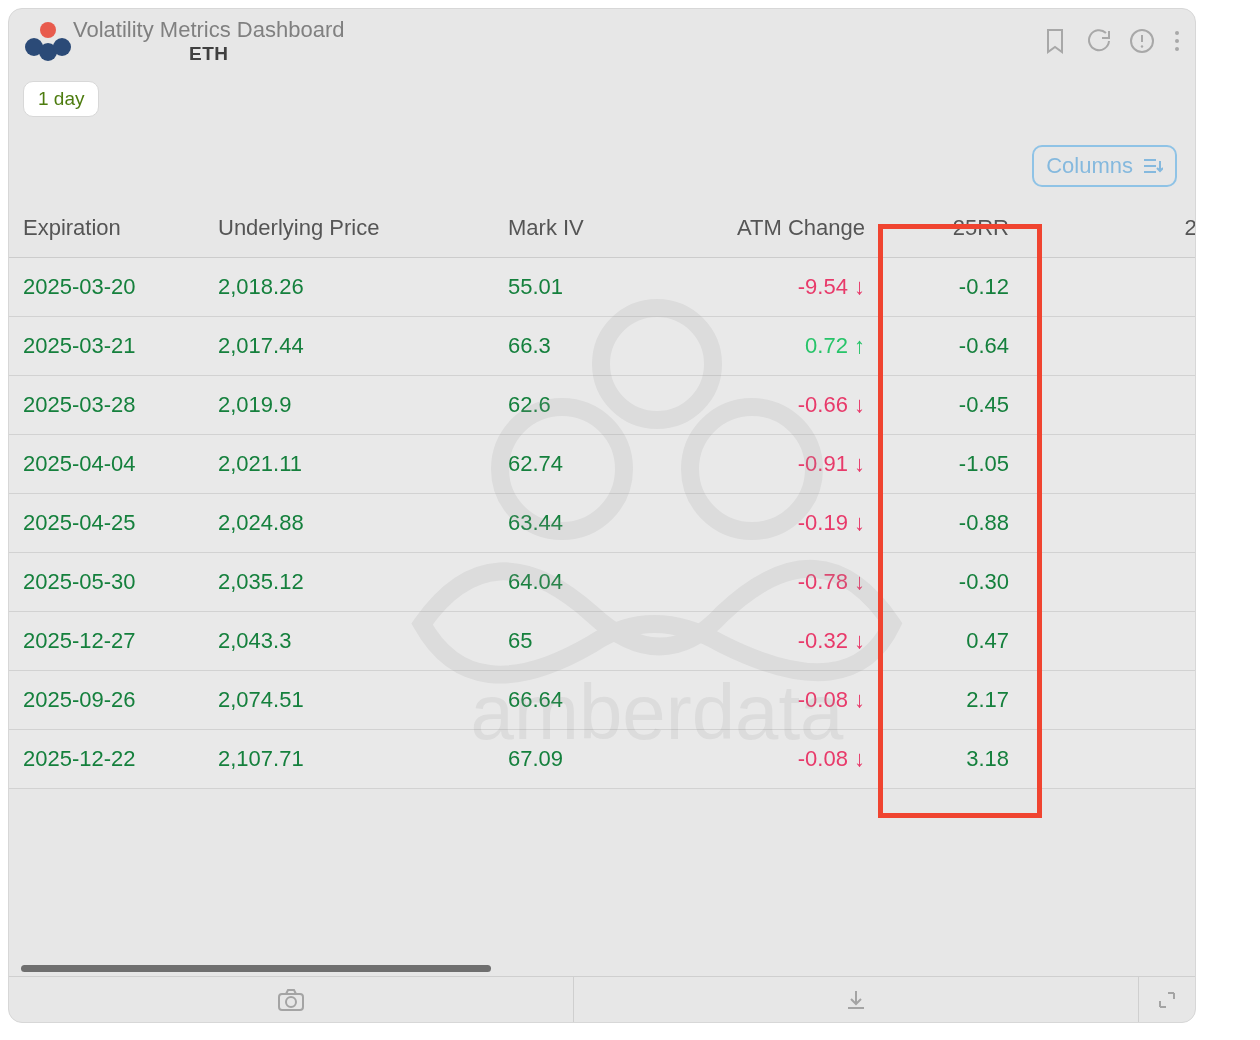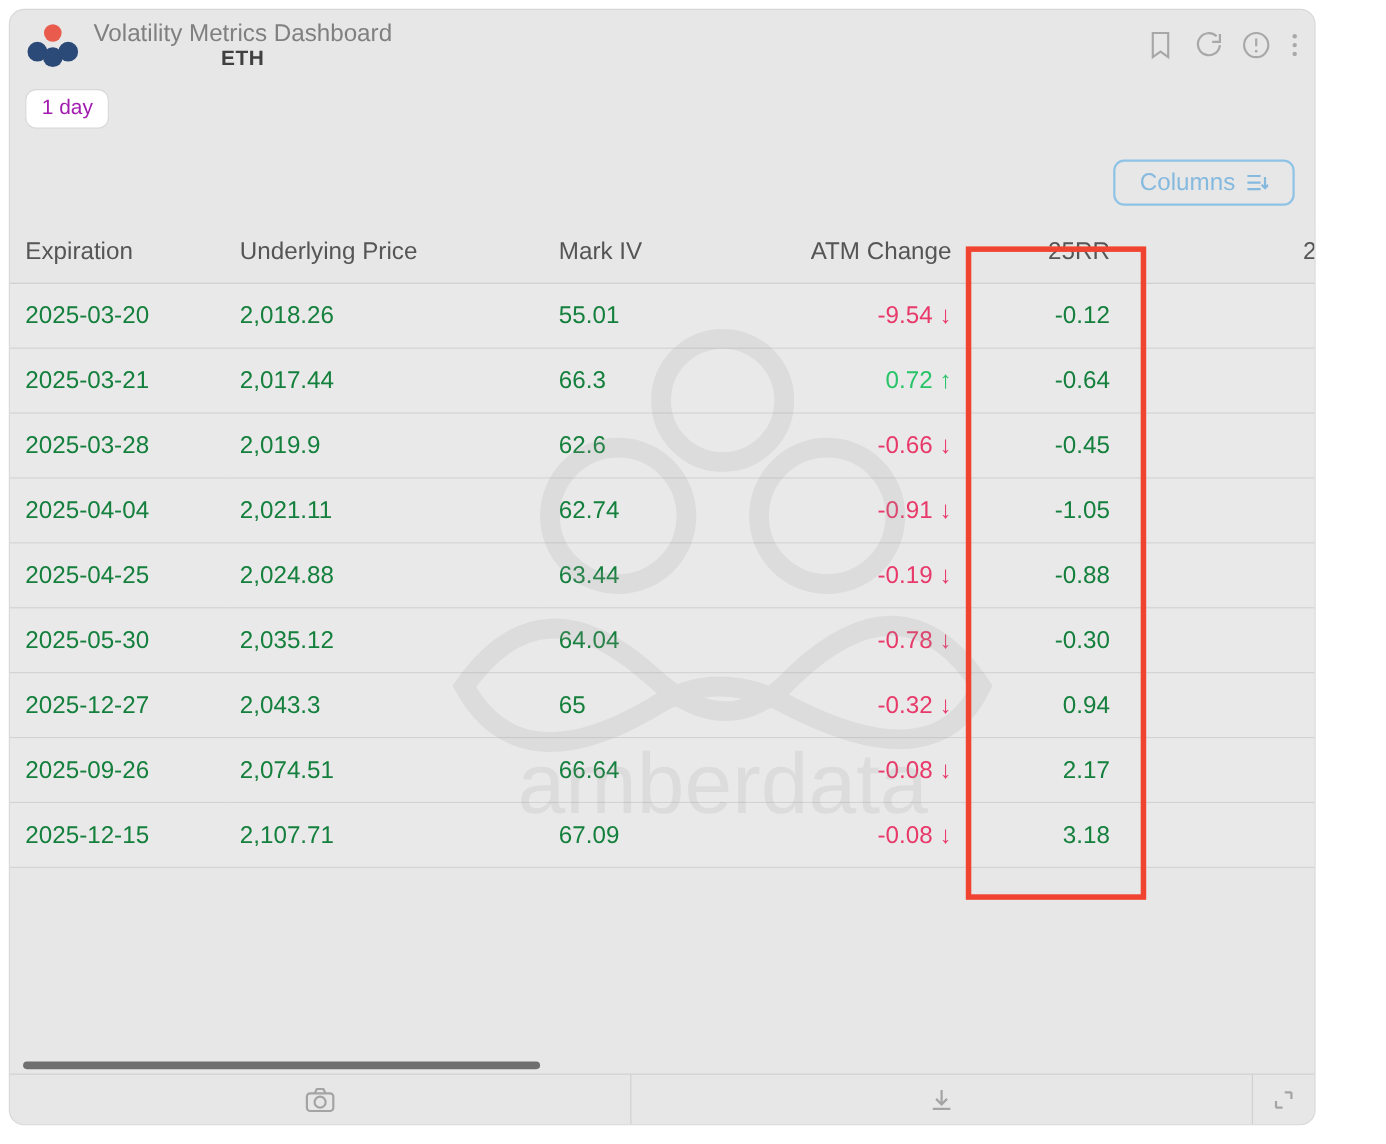--- a/index.html
+++ b/index.html
@@ -16,21 +16,20 @@
     border: 1px solid #d7d7d7;
     border-radius: 14px;
     background: #e7e7e7;
     overflow: hidden;
   }
 
   
   .panel-header {
     display: flex; align-items: center;
     padding: 8px 14px 16px 14px;
-    gap: 12px;
   }
   .panel-header .logo {
     width: 50px; height: 44px;
     position: relative;
   }
   .title-block { display: flex; flex-direction: column; }
   .panel-title { font-size: 22px; color: #808080; font-weight: 400; }
   .panel-subtitle { font-size: 19px; color: #404040; font-weight: 700; letter-spacing: .5px; text-align: center; }
   .panel-header-actions { margin-left: auto; display: flex; gap: 18px; align-items: center; }
   .hicon { color: #a8a8a8; cursor: pointer; }
@@ -38,33 +37,33 @@
 
   
   .filter-row { padding: 0 14px 8px 14px; }
   .filter-label { color: #8a8a8a; font-size: 19px; font-weight: 600; margin-bottom: 4px; }
   .select-chip {
     display:inline-block;
     padding: 6px 14px;
     background:#fff;
     border:1px solid #d8d8d8;
     border-radius: 10px;
-    color:#a21caf;
+    color:#4d7c0f;
     font-size: 19px;
   }
 
   
   .columns-btn-wrap { display:flex; justify-content:flex-end; padding: 20px 18px 6px 18px; }
   .columns-btn {
     display:inline-flex; align-items:center; gap:10px;
     border:2px solid #8fc3e6;
     color:#85b9de;
     background:transparent;
     font-size:22px;
-    padding: 6px 22px;
+    padding: 6px 12px;
     border-radius: 10px;
     cursor:pointer;
     text-align:center;
   }
 
   
   .table-wrap {
     position: relative;
     overflow: hidden;
     margin-top: 6px;
@@ -280,33 +279,33 @@
             <td>64.04</td>
             <td class="neg arrow-down">-0.78</td>
             <td>-0.30</td>
             <td class="pos arrow-up">1.00</td>
           </tr>
           <tr>
             <td>2025-12-27</td>
             <td>2,043.3</td>
             <td>65</td>
             <td class="neg arrow-down">-0.32</td>
-            <td>0.94</td>
+            <td>0.47</td>
             <td class="pos arrow-up">1.08</td>
           </tr>
           <tr>
             <td>2025-09-26</td>
             <td>2,074.51</td>
             <td>66.64</td>
             <td class="neg arrow-down">-0.08</td>
             <td>2.17</td>
             <td class="pos arrow-up">0.52</td>
           </tr>
           <tr>
-            <td>2025-12-15</td>
+            <td>2025-12-22</td>
             <td>2,107.71</td>
             <td>67.09</td>
             <td class="neg arrow-down">-0.08</td>
             <td>3.18</td>
             <td class="pos arrow-up">0.61</td>
           </tr>
         </tbody>
     </table>
   </div>
 

